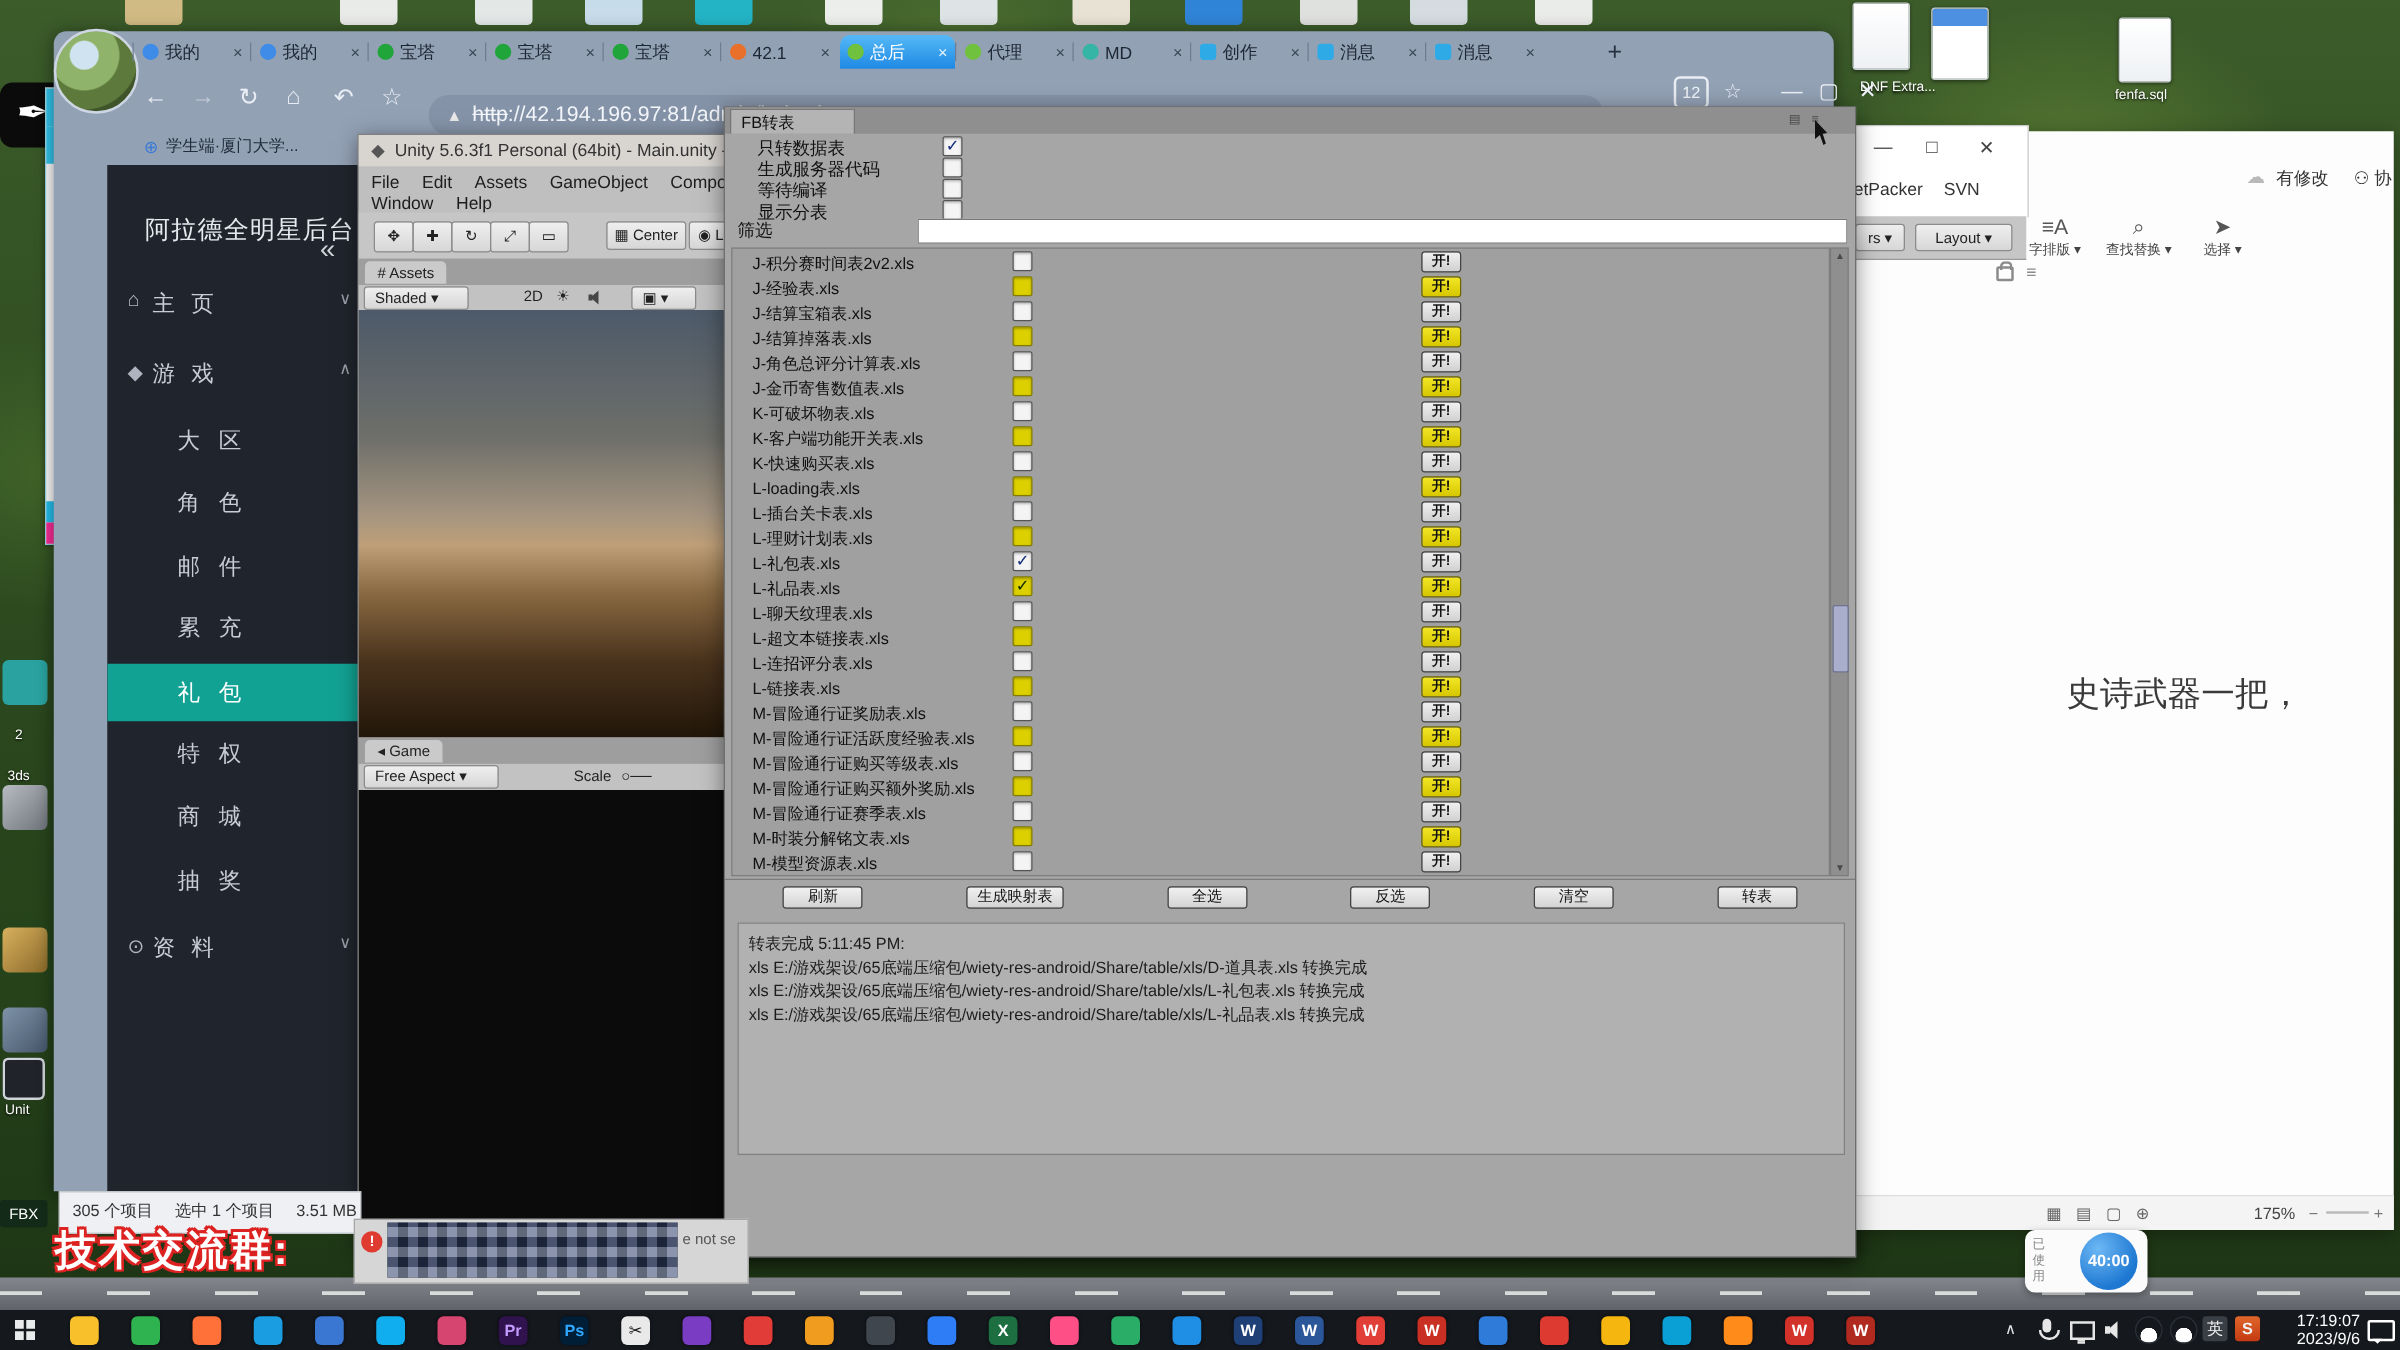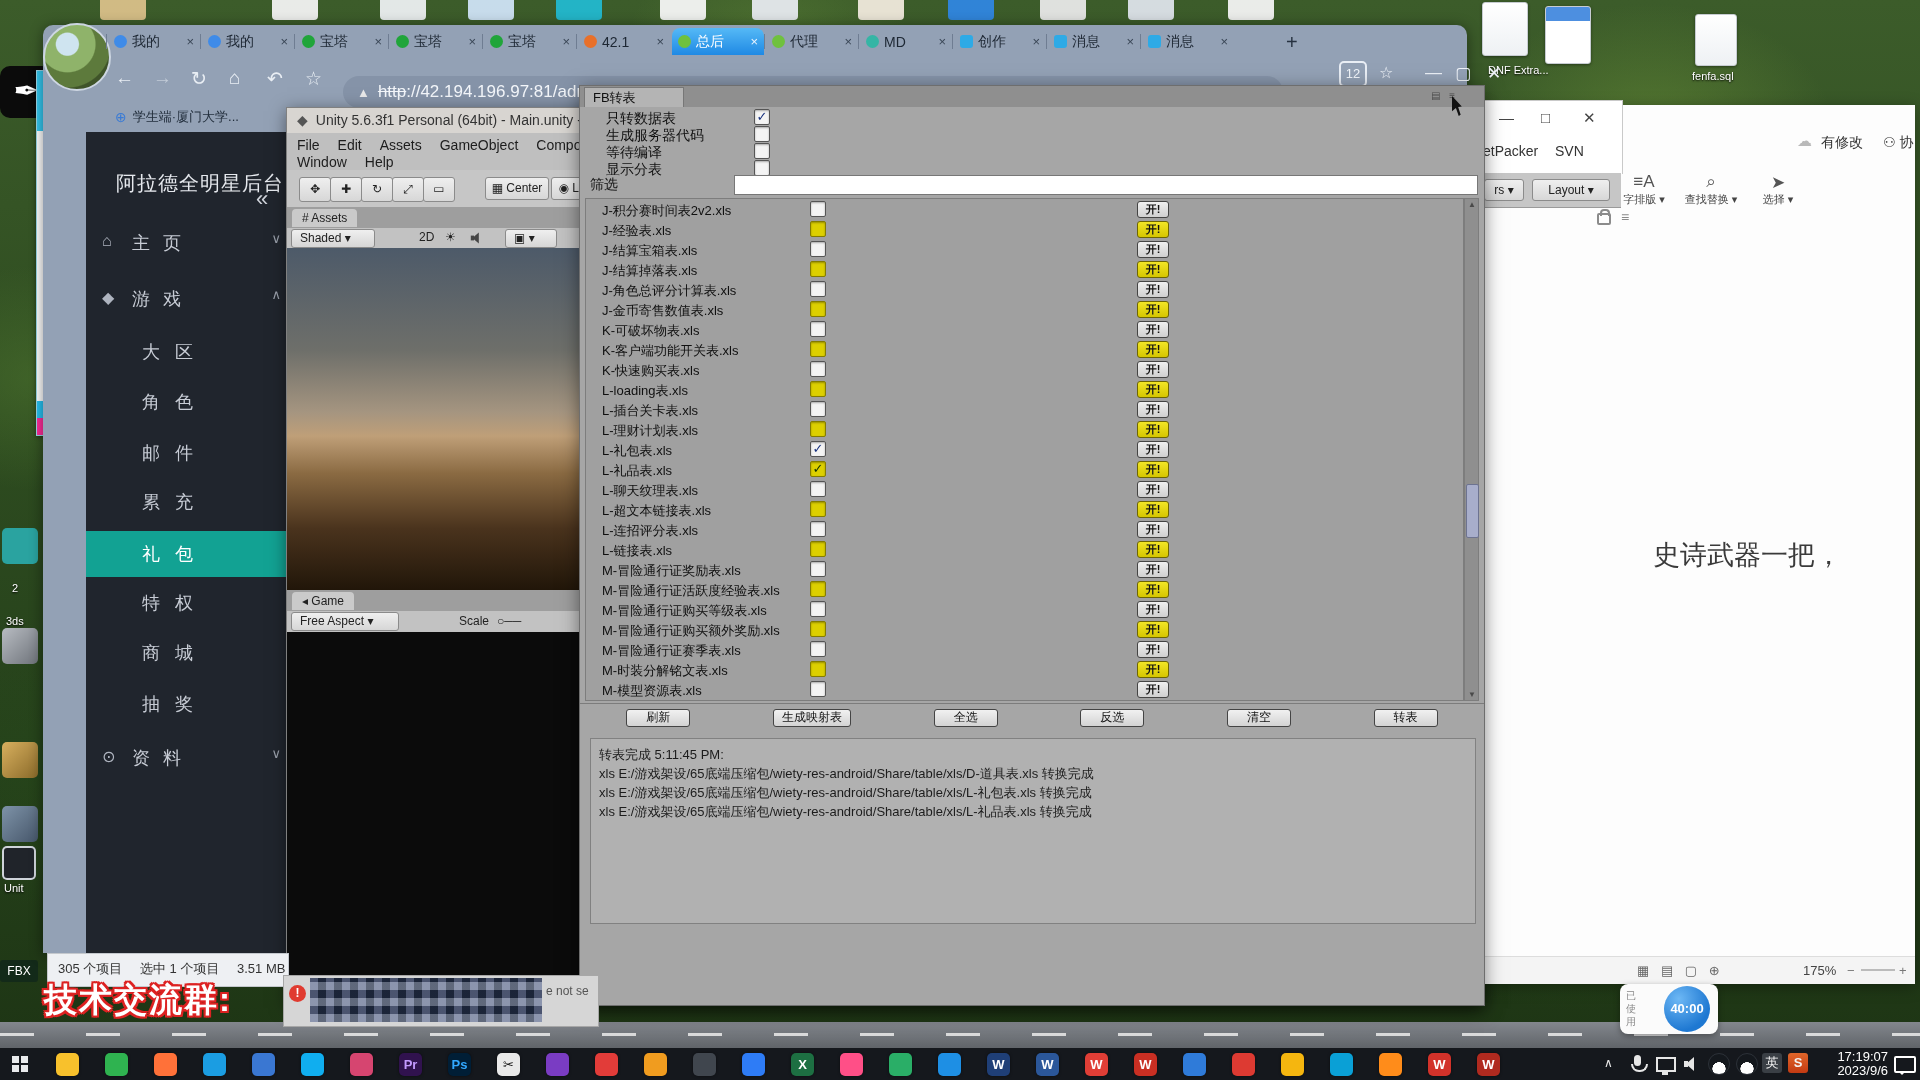--- a/index.html
+++ b/index.html
@@ -58,21 +58,21 @@
   .pill .scheme{text-decoration:line-through;}
   #bookmarks{position:absolute;left:0;top:77px;width:100%;height:30px;font-size:13px;color:#222e3c;}
   .bm{position:absolute;top:6px;display:flex;align-items:center;}
   .bm .g{color:#3a7bd5;margin-right:6px;font-size:14px;}
   
   #admin-content{left:43px;top:107px;width:1424px;height:846px;background:#262b34;}
   #sidebar{position:absolute;left:0;top:0;width:209px;height:846px;background:#20252d;}
   #admin-title{position:absolute;left:30px;top:38px;font-size:20px;color:#e6e9ee;letter-spacing:1px;}
   .sb-item{position:absolute;left:0;width:209px;height:46px;color:#c7ccd5;font-size:18px;}
   .sb-item .ic{position:absolute;left:16px;top:12px;font-size:16px;color:#aeb4bf;}
-  .sb-item .tx{position:absolute;left:46px;top:11px;letter-spacing:4px;}
+  .sb-item .tx{position:absolute;left:36px;top:11px;letter-spacing:4px;}
   .sb-item.indent .tx{left:56px;letter-spacing:5px;}
   .sb-item .ch{position:absolute;right:14px;top:11px;font-size:13px;color:#9aa0ab;}
   .sb-item.active{background:#12a293;color:#fff;}
   #teal-sliver{position:absolute;left:225px;top:125px;width:62px;height:36px;background:#17a295;border-radius:3px;}
   
   .uwin{background:#bfbfbf;box-shadow:0 0 0 1px #808080,0 3px 16px rgba(0,0,0,.5);}
   
   #unity{left:287px;top:108px;width:1197px;height:897px;}
   #unity-title{position:absolute;left:0;top:0;width:100%;height:25px;background:#d8d5d1;color:#333;
                font-size:14px;line-height:25px;}

